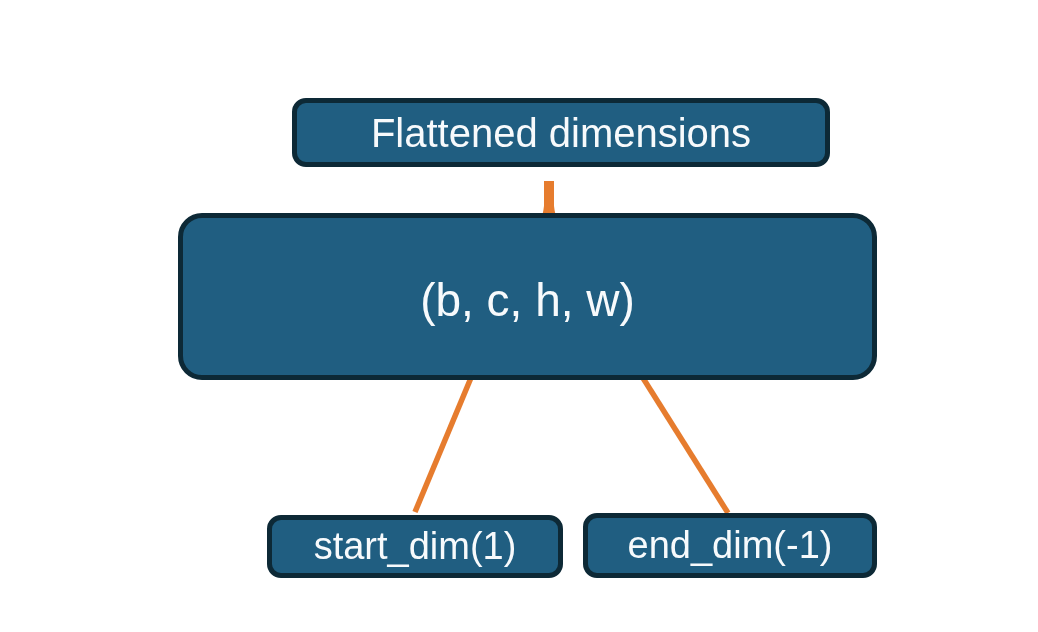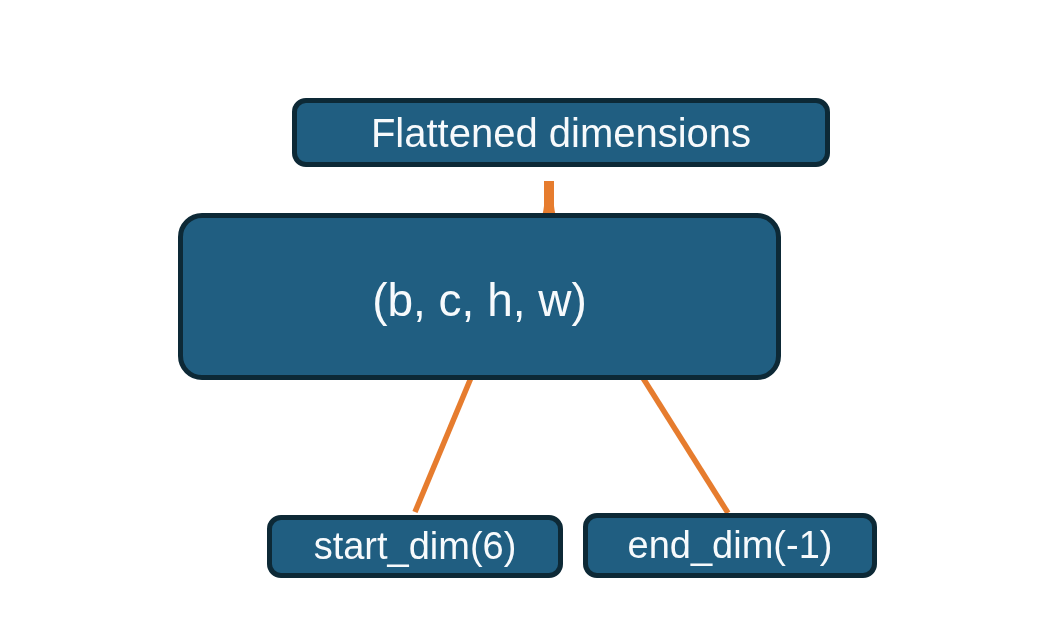--- a/index.html
+++ b/index.html
@@ -19,21 +19,21 @@
     display: flex; align-items: center; justify-content: center;
     text-align: center;
     line-height: 1.1;
     white-space: nowrap;
   }
   .node-flattened {
     left: 292px; top: 98px; width: 538px; height: 69px;
     border-radius: 14px; font-size: 40px;
   }
   .node-tensor {
-    left: 178px; top: 213px; width: 603px; height: 167px;
+    left: 178px; top: 213px; width: 699px; height: 167px;
     border-radius: 24px; font-size: 46px;
     padding-top: 8px;
   }
   .node-start-dim {
     left: 267px; top: 515px; width: 296px; height: 63px;
     border-radius: 14px; font-size: 38px;
   }
   .node-end-dim {
     left: 583px; top: 513px; width: 294px; height: 65px;
     border-radius: 14px; font-size: 38px; align-items: center;
@@ -72,20 +72,20 @@
 
   <div class="node node-flattened">
     <span>Flattened dimensions</span>
   </div>
 
   <div class="node node-tensor">
     <span>(b, c, h, w)</span>
   </div>
 
   <div class="node node-start-dim">
-    <span>start_dim(6)</span>
+    <span>start_dim(1)</span>
   </div>
 
   <div class="node node-end-dim">
     <span>end_dim(-1)</span>
   </div>
 
 </div>
 
 </body></html>

